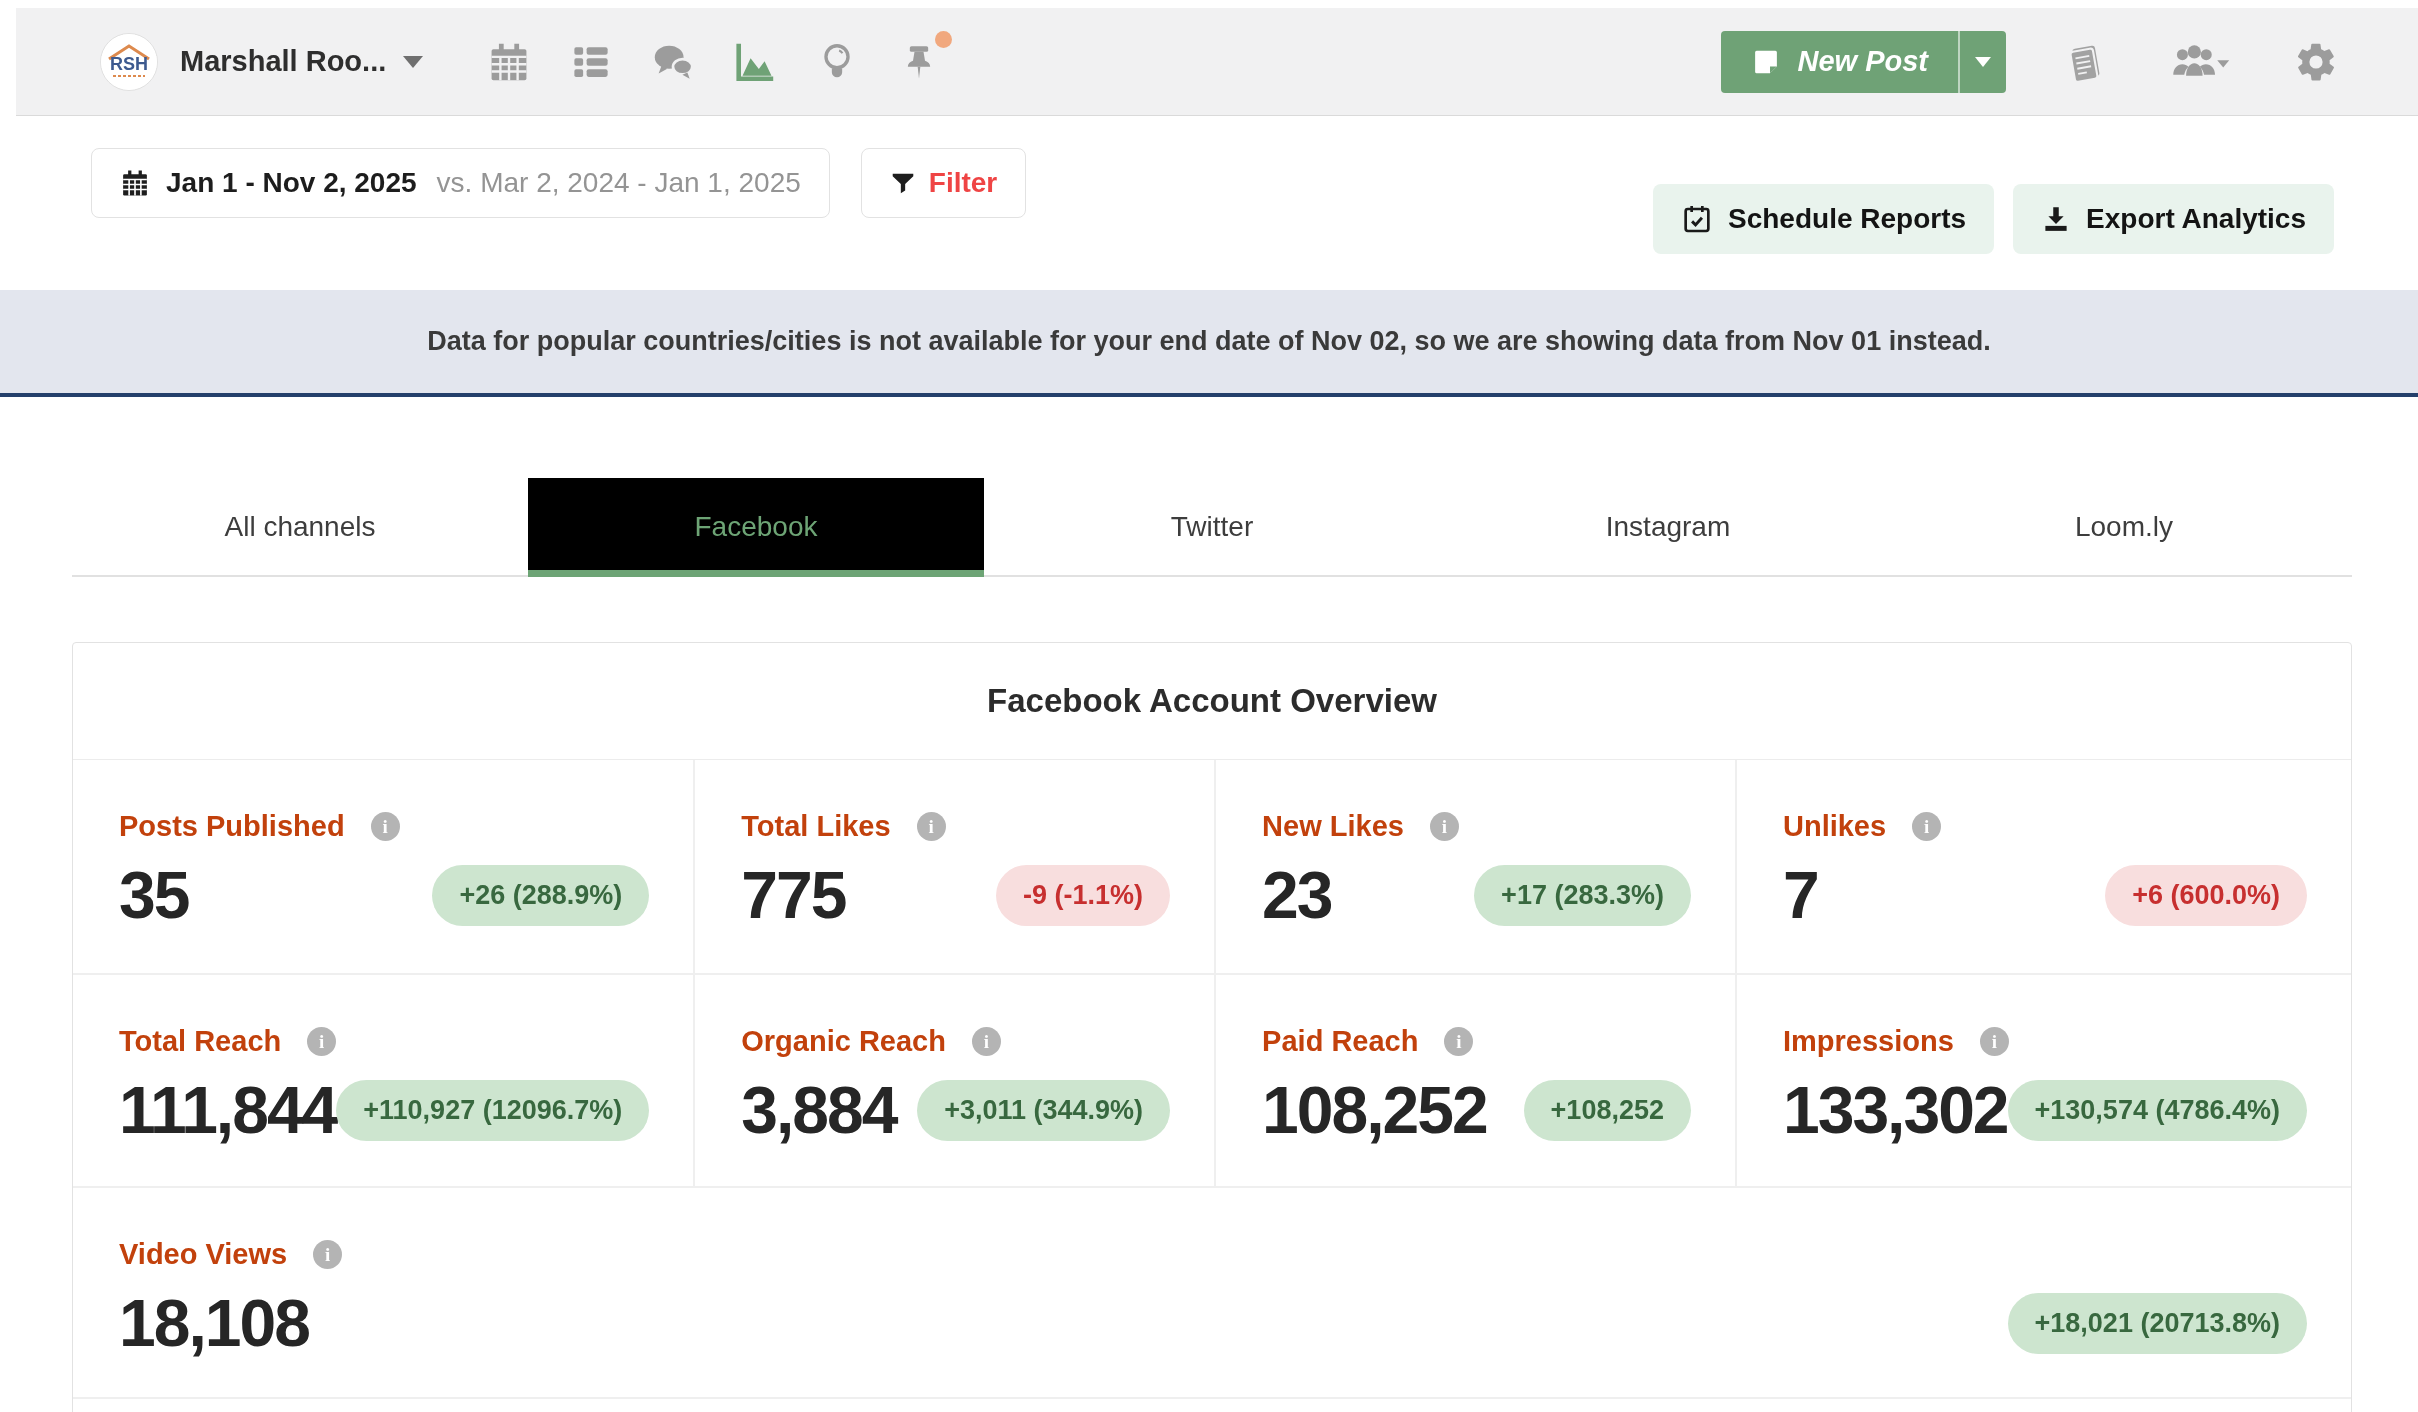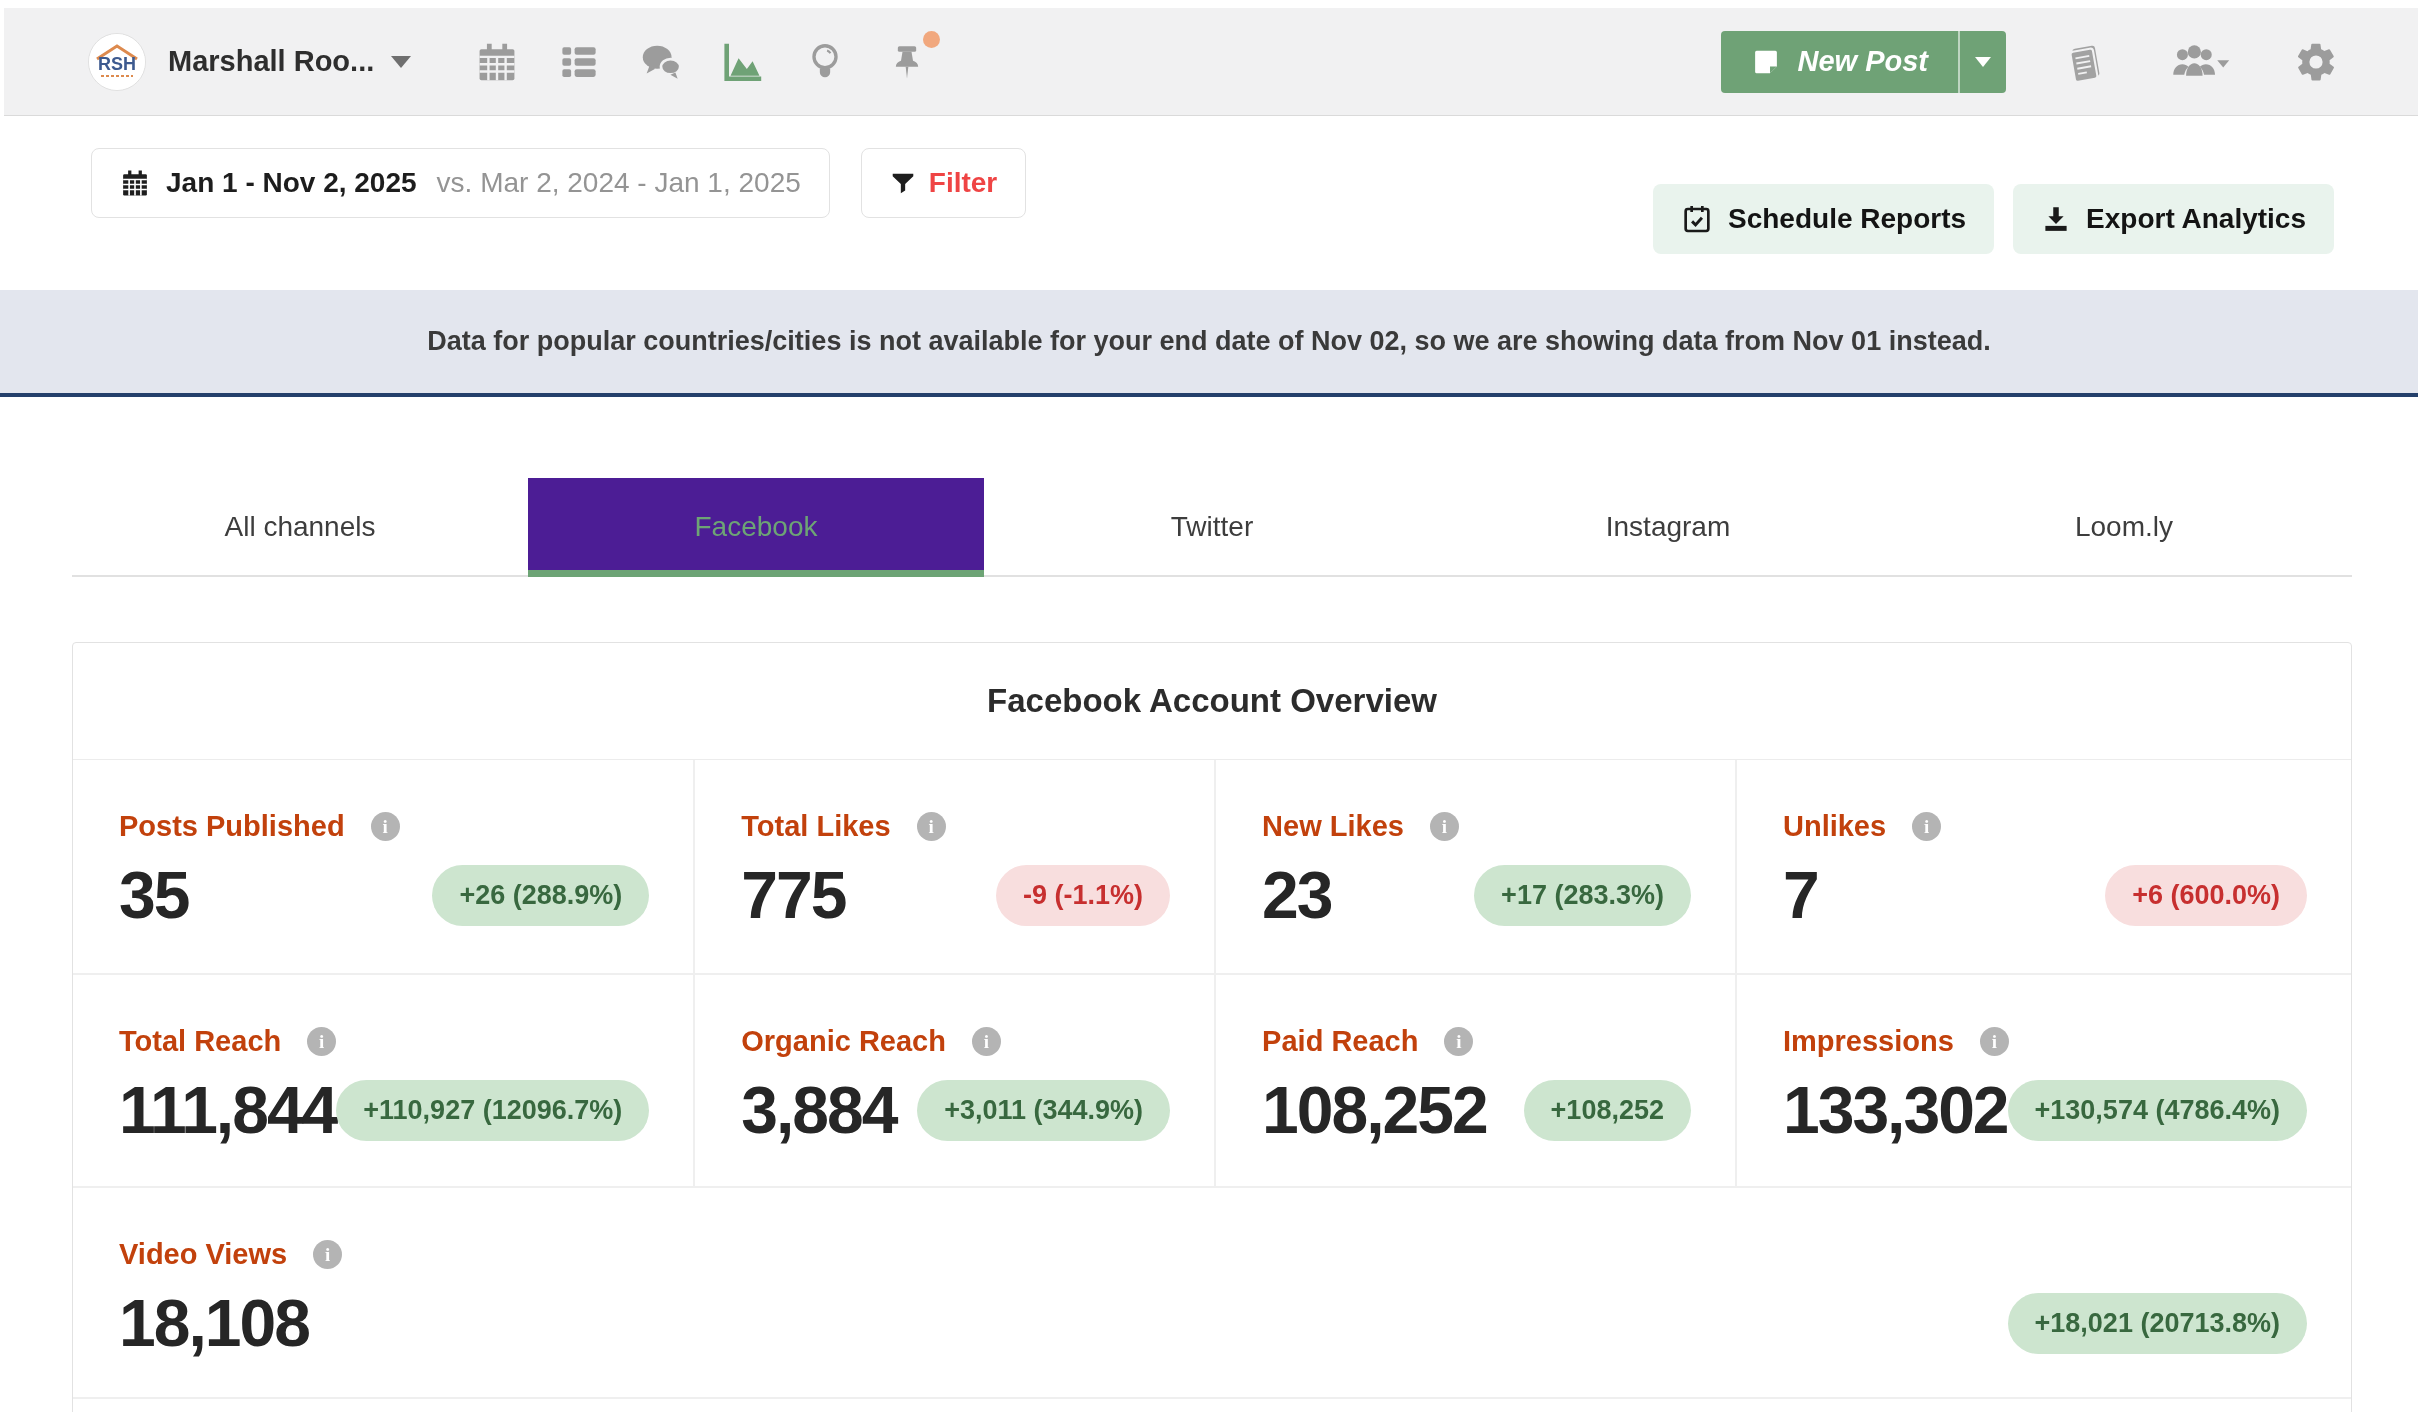--- a/index.html
+++ b/index.html
@@ -1,20 +1,20 @@
 <!DOCTYPE html>
 <html><head>
 <meta charset="utf-8">
 <style>
   * { margin:0; padding:0; box-sizing:border-box; }
   html,body { width:2418px; height:1412px; overflow:hidden; background:#fff;
     font-family:"Liberation Sans","DejaVu Sans",sans-serif; }
 
   
-  .topbar { position:absolute; top:8px; left:4px; right:0; height:108px;
+  .topbar { position:absolute; top:8px; left:16px; right:0; height:108px;
     background:#f1f1f2; border-bottom:1px solid #dadada;
     display:flex; align-items:center; padding:0 80px 0 84px; }
   .tb-left { display:flex; align-items:center; }
   .avatar { width:58px; height:58px; border-radius:50%; background:#fff;
     border:1px solid #e0e0e0; overflow:hidden; flex:none; }
   .acct-name { margin-left:22px; font-size:29px; font-weight:700; color:#2e2e2e; white-space:nowrap;text-align:right; }
   .acct-caret { margin-left:16px; display:flex; }
   .navicons { display:flex; align-items:center; margin-left:62px; gap:36px; }
   .navicon { position:relative; width:46px; height:46px; display:flex; align-items:center; justify-content:center; }
   .notif-dot { position:absolute; top:-8px; right:-10px; width:17px; height:17px;
@@ -49,21 +49,21 @@
   .banner { position:absolute; top:290px; left:0; right:0; height:107px;
     background:#e3e6ee; border-bottom:4px solid #24406b;
     display:flex; align-items:center; justify-content:center; }
   .banner-text { font-size:27px; font-weight:700; color:#3a3a3a; }
 
   
   .tabs { position:absolute; top:478px; left:72px; width:2280px; height:99px;
     display:flex; border-bottom:2px solid #e1e1e1; }
   .tab { position:relative; flex:1; display:flex; align-items:center; justify-content:center;
     font-size:28px; color:#3d3d3d; cursor:pointer; }
-  .tab.active { background:#4c1d95; color:#6da475; font-weight:400; }
+  .tab.active { background:#000000; color:#6da475; font-weight:400; }
   .tab.active::after { content:""; position:absolute; left:0; right:0; bottom:-2px;
     height:7px; background:#6da475; }
 
   
   .card { position:absolute; top:642px; left:72px; width:2280px; height:840px;
     background:#fff; border:1px solid #e2e2e2; border-radius:4px; }
   .card-title { height:117px; display:flex; align-items:center; justify-content:center;
     font-size:33px; font-weight:700; color:#2c2c2c; border-bottom:1px solid #ececec; }
   .grid { display:grid; grid-template-columns:repeat(4,1fr); }
   .metric { height:213px; padding:50px 44px 0 46px;

